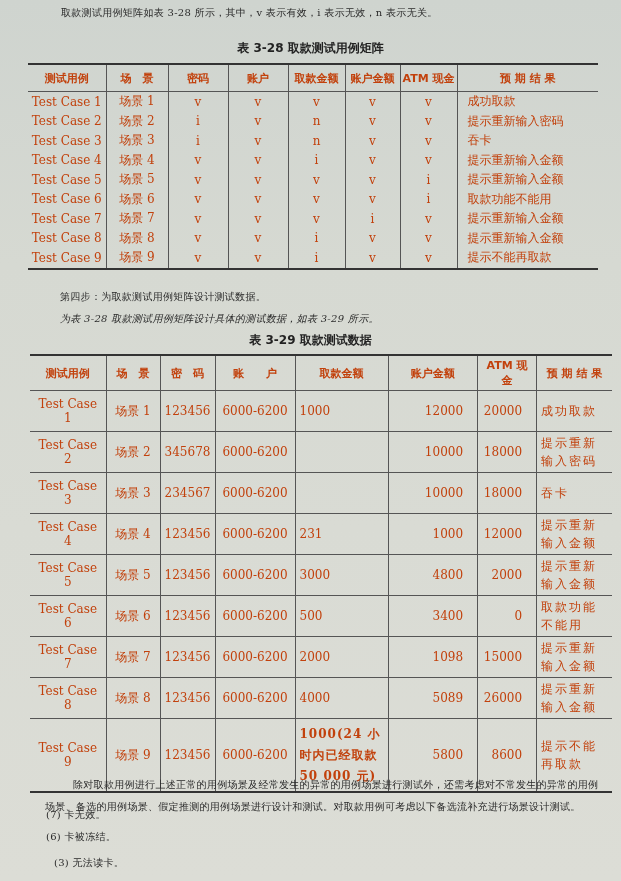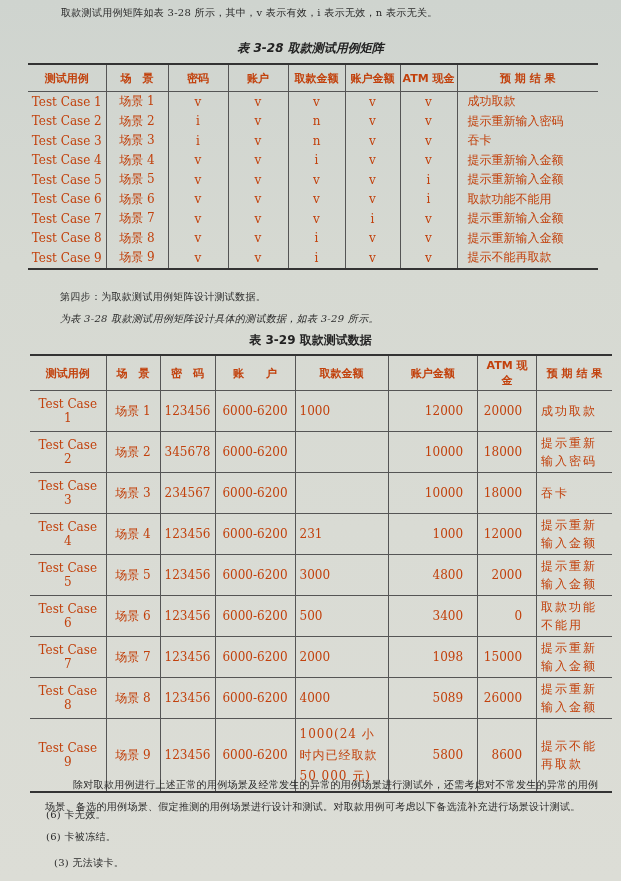--- a/index.html
+++ b/index.html
@@ -32,28 +32,28 @@
   table.t1 td.res { text-align: left; padding-left: 10px; }
   table.t2 { left: 30px; top: 354px; width: 582px; border-top: 2px solid #333; border-bottom: 2px solid #333; }
   table.t2 th, table.t2 td { border-left: 1px solid #555; border-bottom: 1px solid #555; padding: 2px 4px; }
   table.t2 th:first-child, table.t2 td:first-child { border-left: none; }
   table.t2 th { font-family: "DejaVu Sans", sans-serif; font-size: 11px; font-weight: bold; height: 26px; }
   table.t2 td { height: 36px; }
   table.t2 td.c { text-align: center; }
   table.t2 td.l { text-align: left; }
   table.t2 td.r { text-align: right; padding-right: 14px; }
   table.t2 td.res { text-align: left; letter-spacing: 2px; line-height: 18px; }
-  table.t2 td.note { line-height: 21px; letter-spacing: 1px; }
+  table.t2 td.note { line-height: 21px; letter-spacing: 1px; font-weight: bold; }
 </style>
 </head>
 <body>
 
 <p class="para indent" style="top:2px;margin:0;">取款测试用例矩阵如表 3-28 所示，其中，v 表示有效，i 表示无效，n 表示无关。</p>
 
-<div class="caption" style="top:40px;font-style:italic;">表 3-28   取款测试用例矩阵</div>
+<div class="caption" style="top:40px;">表 3-28   取款测试用例矩阵</div>
 
 <table class="t1">
   <colgroup>
     <col style="width:78px">
       <col style="width:62px">
       <col style="width:60px">
       <col style="width:60px">
     <col style="width:57px">
       <col style="width:55px">
       <col style="width:57px">
@@ -281,15 +281,15 @@
         <td class="c" style="height: 68px;">6000-6200</td>
         <td class="l note" style="height: 68px;">1000(24 小时内已经取款 50 000 元)</td>
         <td class="r" style="height: 68px; padding-left: 44px;">5800</td>
         <td class="r" style="height: 68px;">8600</td>
         <td class="res" style="height: 68px;">提示不能再取款</td>
       </tr>
     </tbody>
 </table>
 
 <p class="para indent" style="top:762px;margin:12px;">除对取款用例进行上述正常的用例场景及经常发生的异常的用例场景进行测试外，还需考虑对不常发生的异常的用例场景、备选的用例场景、假定推测的用例场景进行设计和测试。对取款用例可考虑以下备选流补充进行场景设计测试。</p>
-<p class="para" style="top:804px;left:46px;margin:0;">(6) 卡无效。</p>
+<p class="para" style="top:804px;left:46px;margin:0;">(7) 卡无效。</p>
 <p class="para" style="top:826px;left:46px;margin:0;">(6) 卡被冻结。</p>
 <p class="para" style="top:848px;left:50px;margin:4px;">(3) 无法读卡。</p>
 
 </body></html>

